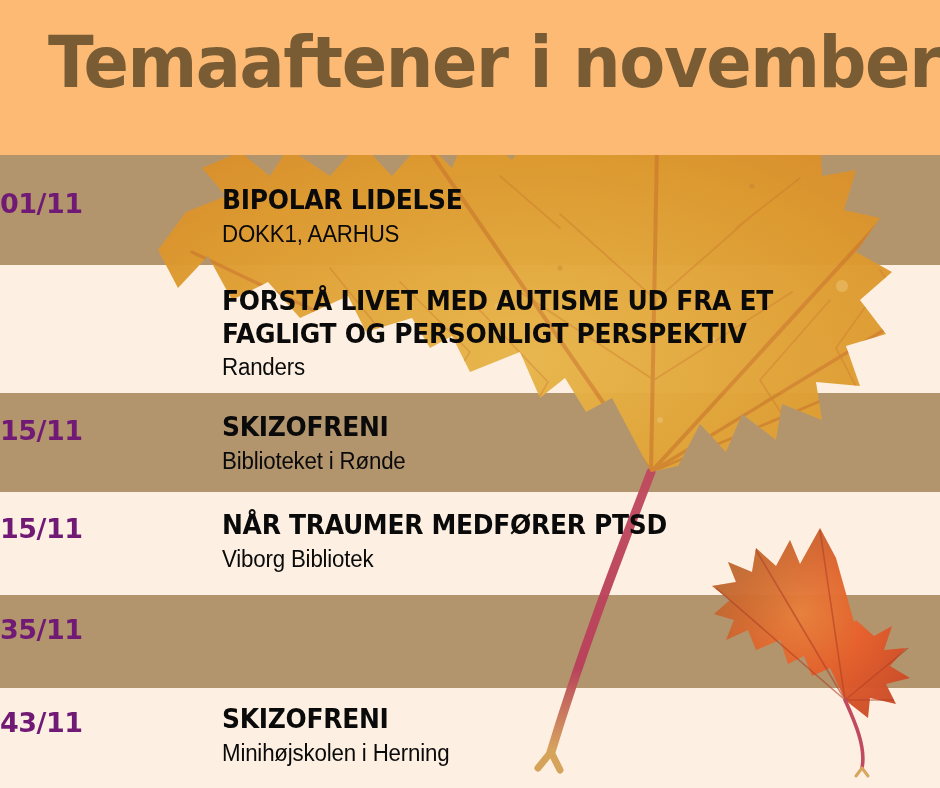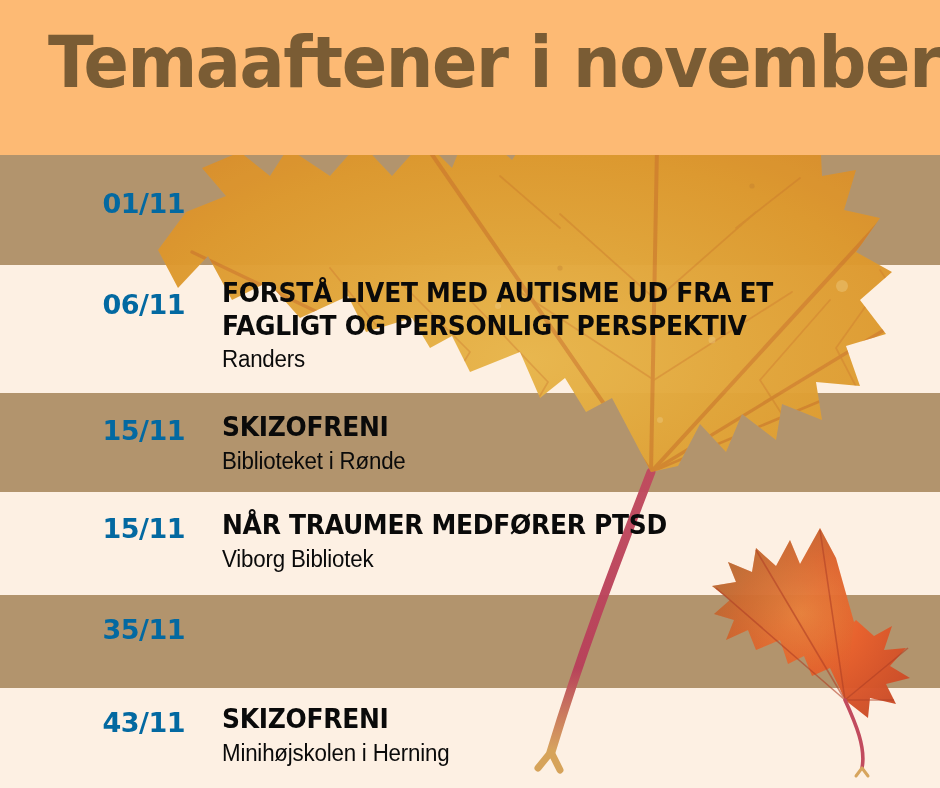--- a/index.html
+++ b/index.html
@@ -55,25 +55,25 @@
     pointer-events:none;
   }
 
   
   .rows { position:absolute; left:0; top:0; width:940px; height:788px; z-index:4; }
   .row { position:absolute; left:0; width:940px; }
   .row-date {
     position:absolute;
     left:0;
     width:185px;
-    text-align:right;
+    text-align:left;
     font-family:"DejaVu Sans", sans-serif;
     font-size:27px;
     font-weight:700;
-    color:#0369a1;
+    color:#701a75;
     letter-spacing:-0.5px;
   }
   .row-body {
     position:absolute;
     left:222px;
     width:700px;
   }
   .row-title {
     font-family:"DejaVu Sans", sans-serif;
     font-size:26px;
@@ -227,25 +227,28 @@
   </svg>
 
   <div class="header">
     <div class="header-title">Temaaftener i november</div>
   </div>
 
   <div class="rows">
 
     <div class="row" style="top:155px;height:110px;">
       <div class="row-date" style="top:33px;">01/11</div>
+      <div class="row-body" style="top:29px;">
+        <div class="row-title">BIPOLAR LIDELSE</div>
+        <div class="row-venue">DOKK1, AARHUS</div>
+      </div>
     </div>
 
     <div class="row" style="top:265px;height:128px;">
-      <div class="row-date" style="top:24px;">06/11</div>
-      <div class="row-body" style="top:12px;">
+      <div class="row-body" style="top:20px;">
         <div class="row-title">FORSTÅ LIVET MED AUTISME UD FRA ET
 FAGLIGT OG PERSONLIGT PERSPEKTIV</div>
         <div class="row-venue">Randers</div>
       </div>
     </div>
 
     <div class="row" style="top:393px;height:99px;">
       <div class="row-date" style="top:22px;">15/11</div>
       <div class="row-body" style="top:18px;">
         <div class="row-title">SKIZOFRENI</div>

